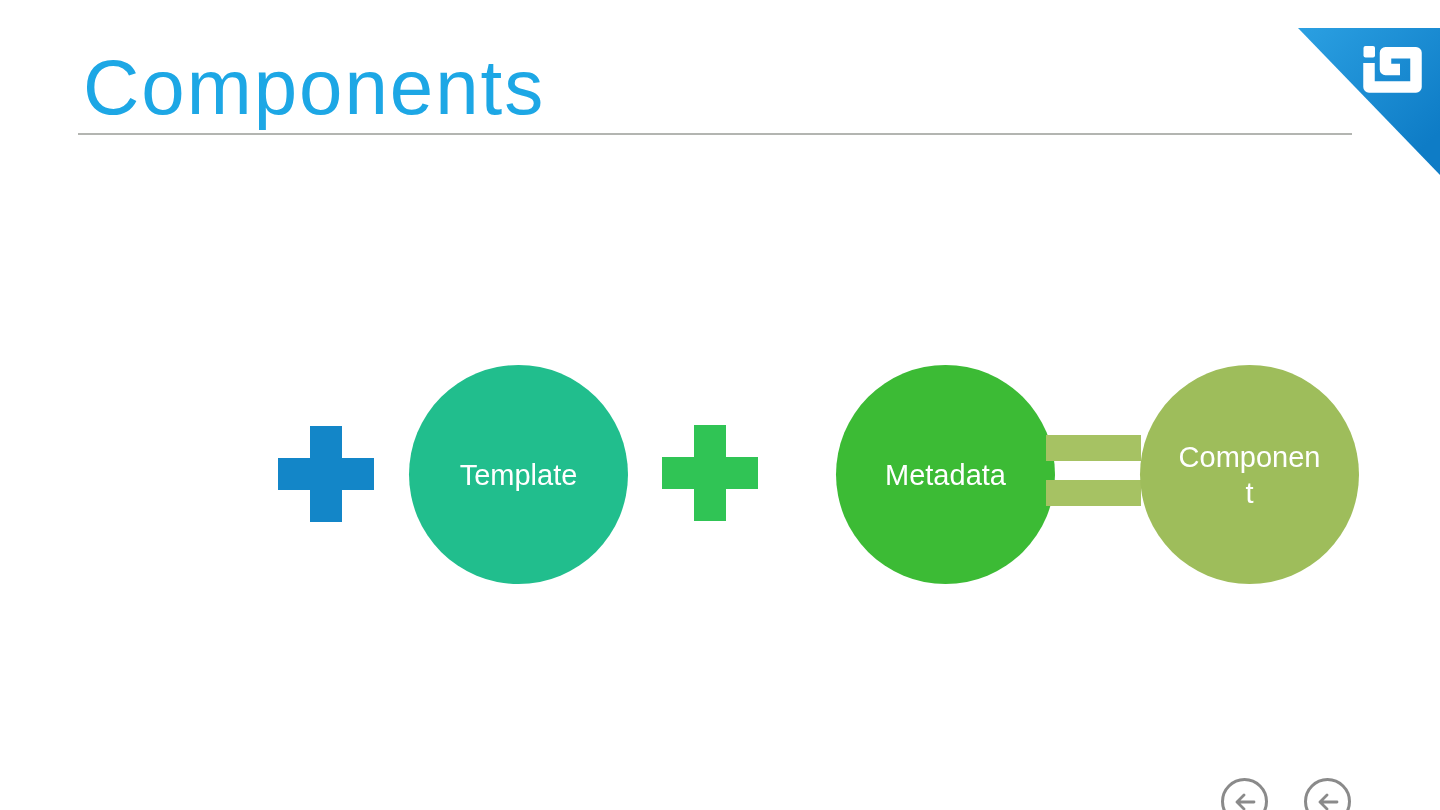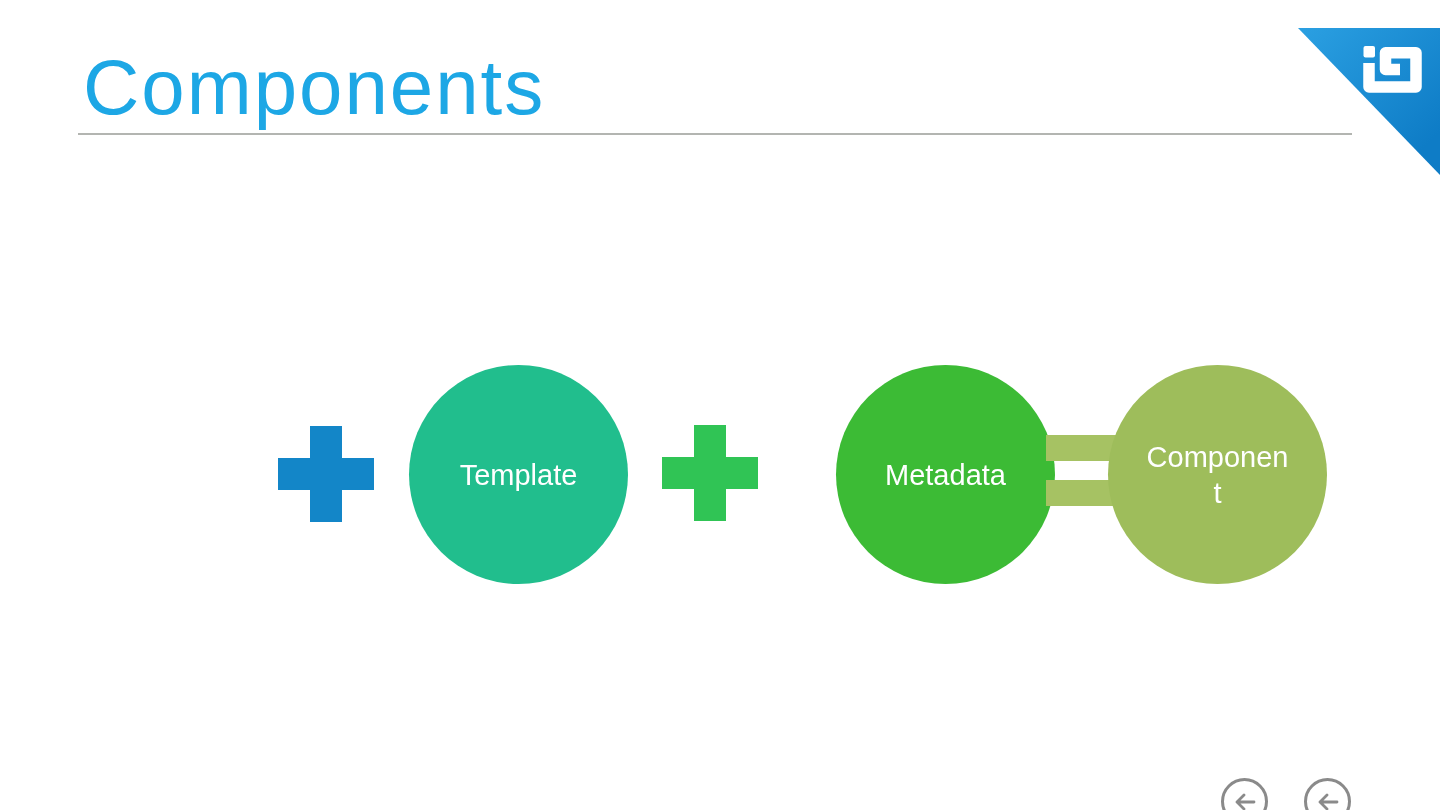--- a/index.html
+++ b/index.html
@@ -30,21 +30,21 @@
   
   .circle {
     position: absolute; top: 337px; width: 219px; height: 219px;
     border-radius: 50%; display: flex; flex-direction: column;
     align-items: center; justify-content: center;
     color: #ffffff; font-size: 29px; line-height: 36px; text-align: center;
   }
   .circle-class    { left: 25px;   background: #1386C8; }
   .circle-template { left: 409px;  background: #21BE8D; }
   .circle-metadata { left: 836px;  background: #3CBB35; }
-  .circle-component{ left: 1108px; background: #9EBD5B; }
+  .circle-component{ left: 1140px; background: #9EBD5B; }
   .circle span { display: block; }
 
   .plus { position: absolute; width: 96px; height: 96px; }
   .plus::before, .plus::after { content: ""; position: absolute; }
   .plus::before { left: 32px; top: 0; width: 32px; height: 96px; }
   .plus::after  { left: 0; top: 32px; width: 96px; height: 32px; }
   .plus-1 { left: 278px; top: 398px; }
   .plus-1::before, .plus-1::after { background: #1386C8; }
   .plus-2 { left: 662px; top: 397px; }
   .plus-2::before, .plus-2::after { background: #30C455; }

